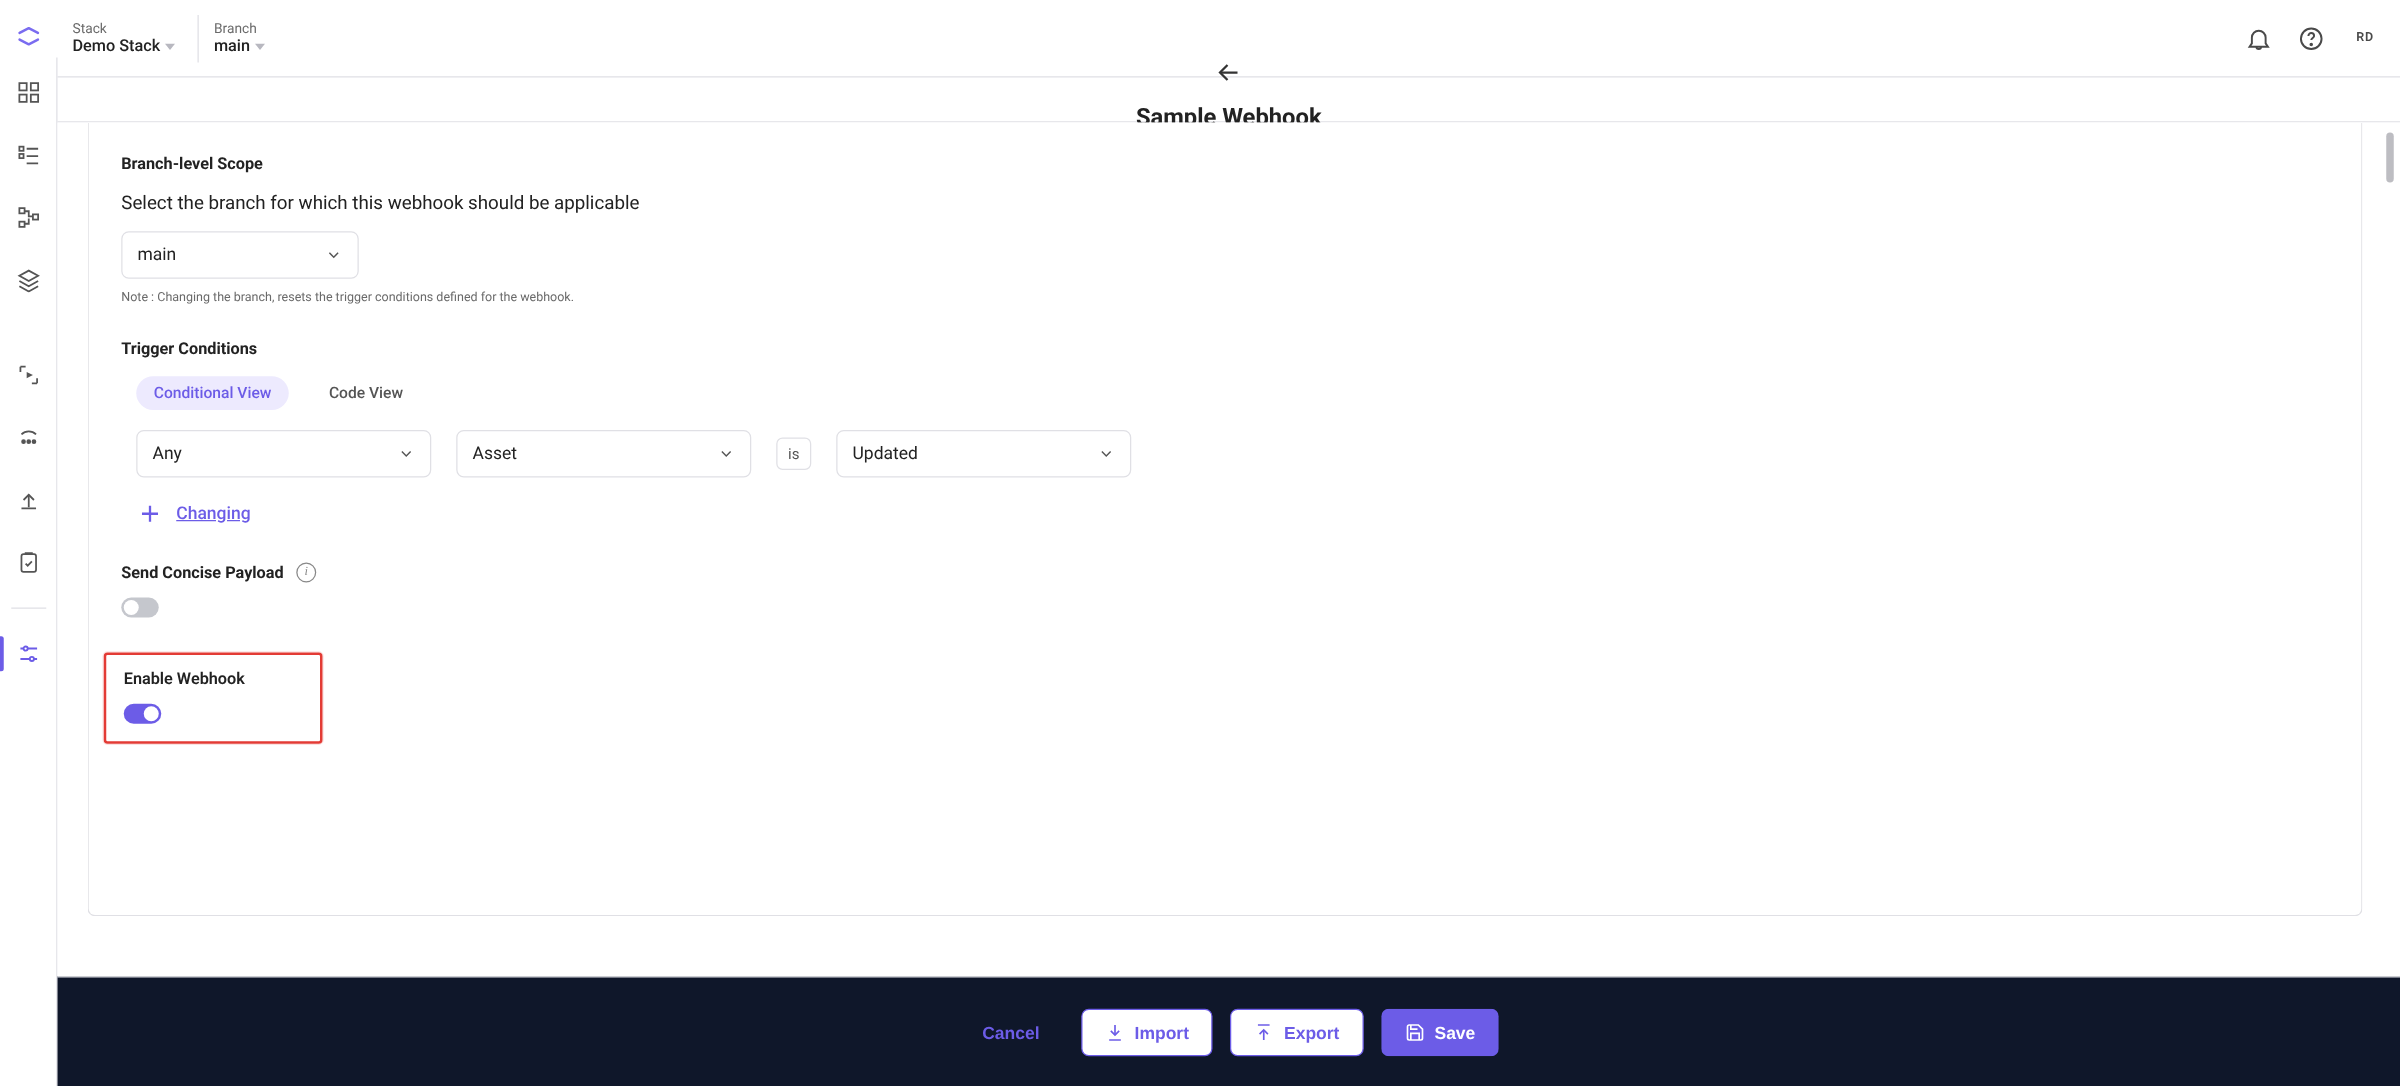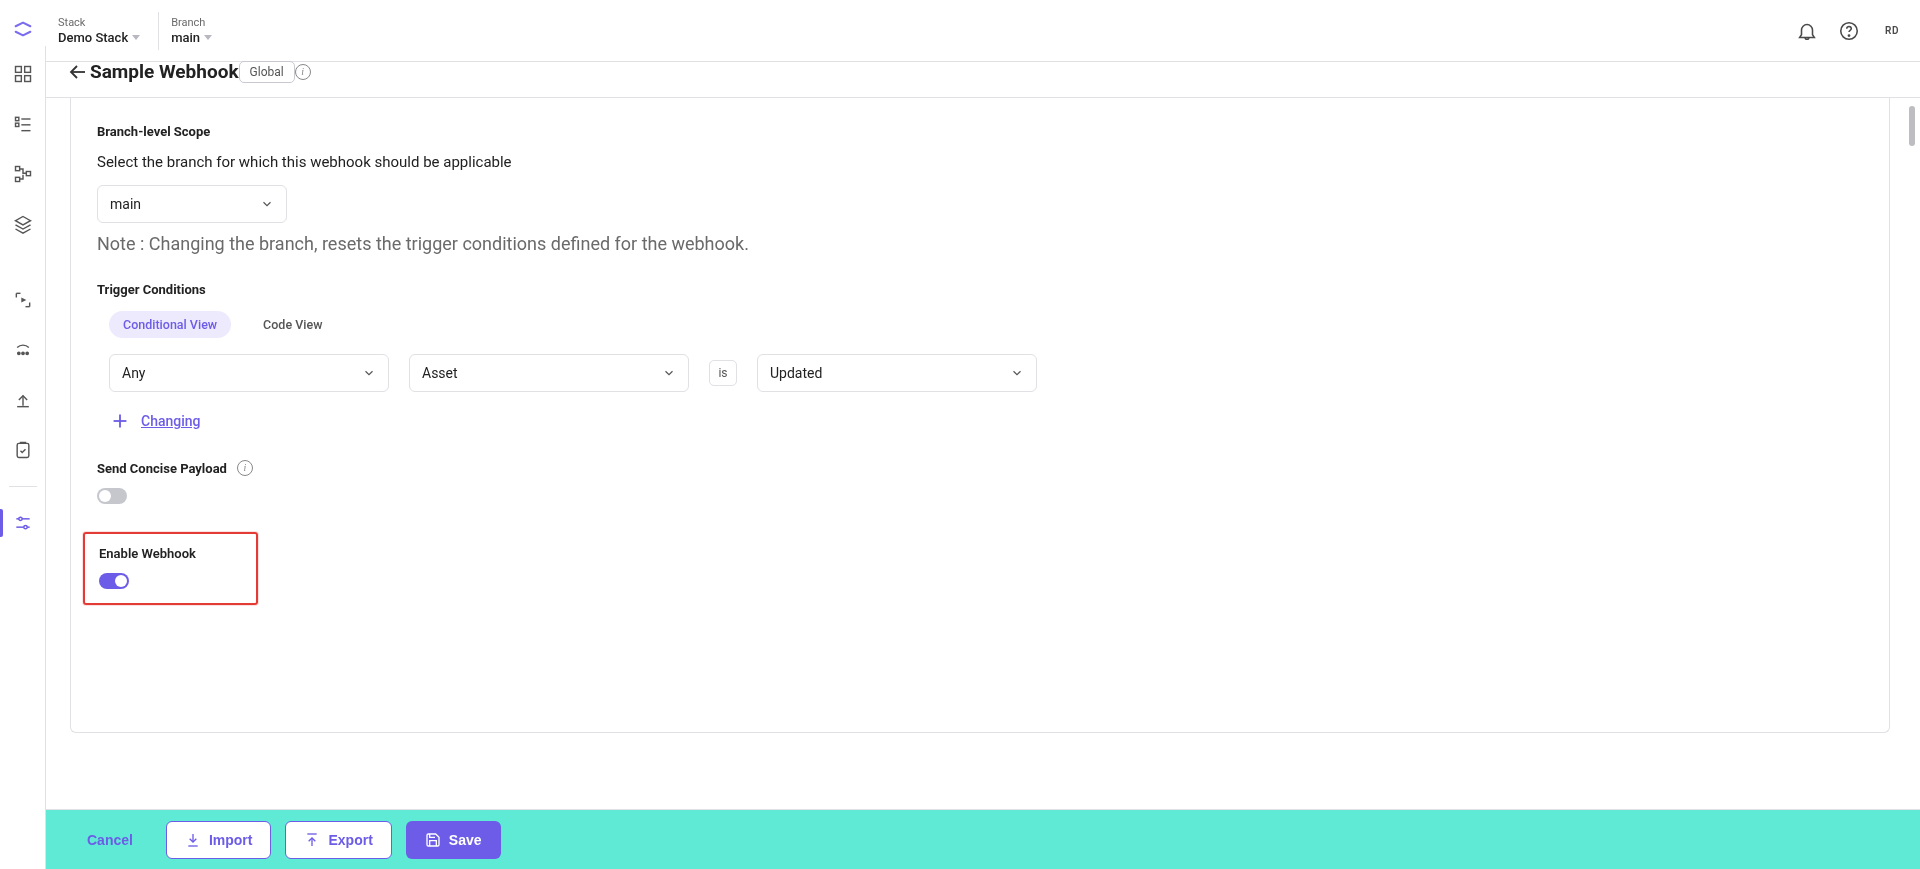--- a/index.html
+++ b/index.html
@@ -120,23 +120,24 @@
   
   .page {
     position: absolute;
     top: 46px; left: 46px; right: 0; bottom: 0;
     display: flex;
     flex-direction: column;
   }
   .page-header {
     height: 52px;
     display:flex; align-items:center;
-    gap: 0;
+    gap: 12px;
     padding: 0 20px;
     border-bottom: 1px solid var(--border);
+    flex-direction: column;
   }
   .back-btn {
     width:24px; height:24px;
     display:flex; align-items:center; justify-content:center;
     color:#333;
   }
   .page-title {
     font-size: 19px;
     font-weight: 700;
     color: #222;
@@ -188,21 +189,21 @@
     font-weight: 700;
     color:#222;
     margin-bottom: 14px;
   }
   .section-desc {
     font-size: 15px;
     color:#222;
     margin-bottom: 14px;
   }
   .note {
-    font-size: 18px;
+    font-size: 10px;
     color: var(--text-muted);
     margin-top: 10px;
   }
 
   .select {
     display:flex; align-items:center; justify-content:space-between;
     border:1px solid var(--border);
     border-radius:6px;
     height:38px;
     padding: 0 12px;
@@ -229,21 +230,21 @@
     font-weight:500;
   }
   .tab.active {
     background: var(--purple-light);
     color: var(--purple);
   }
   .cond-row {
     display:flex; align-items:center; gap:20px;
     position:relative;
   }
-  .cond-row .select { width: 280px; }
+  .cond-row .select { width: 236px; }
   .is-pill {
     border:1px solid var(--border);
     border-radius:5px;
     height:26px; min-width:28px;
     display:flex; align-items:center; justify-content:center;
     font-size:12px; color:#555;
     padding:0 6px;
     background:#fff;
   }
   .connector-wrap {
@@ -281,26 +282,26 @@
     border-radius: 3px;
     padding: 12px 60px 14px 14px;
     display:inline-block;
     position:relative;
     box-shadow: 0 0 0 1px rgba(227,59,53,0.15);
   }
   .hl-box .section-title { margin-bottom: 12px; font-weight:600; font-size:13px; }
 
   
   .footer {
-    height: 60px;
+    height: 88px;
     border-top: 1px solid var(--border);
-    display:flex; align-items:center; justify-content:flex-start;
+    display:flex; align-items:center; justify-content:center;
     gap:14px;
     padding: 0 22px;
-    background:#5eead4;
+    background:#0f172a;
   }
   .btn {
     height:38px;
     border-radius:6px;
     padding:0 18px;
     font-size:14px; font-weight:600;
     display:flex; align-items:center; gap:8px;
     cursor:pointer;
     border:1px solid transparent;
     background:transparent;

